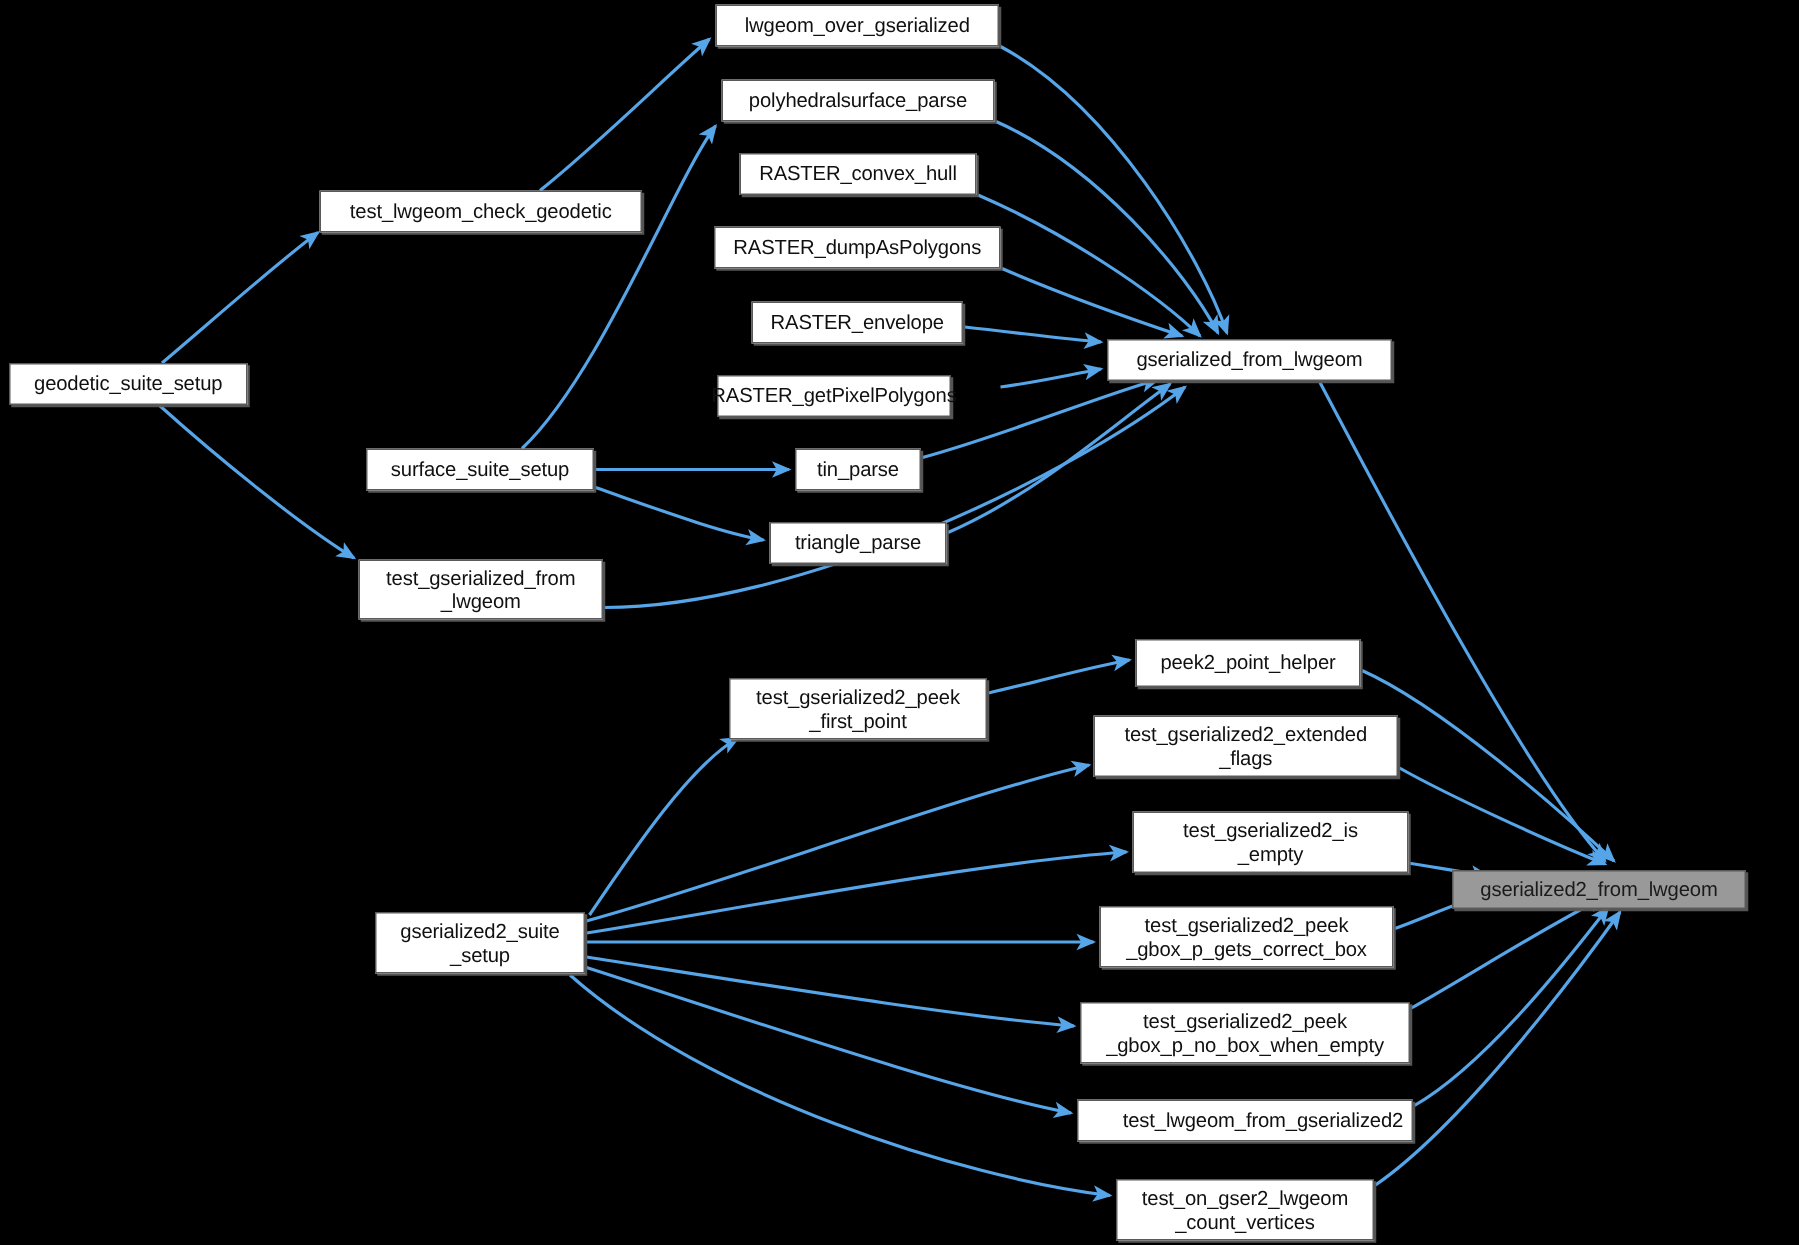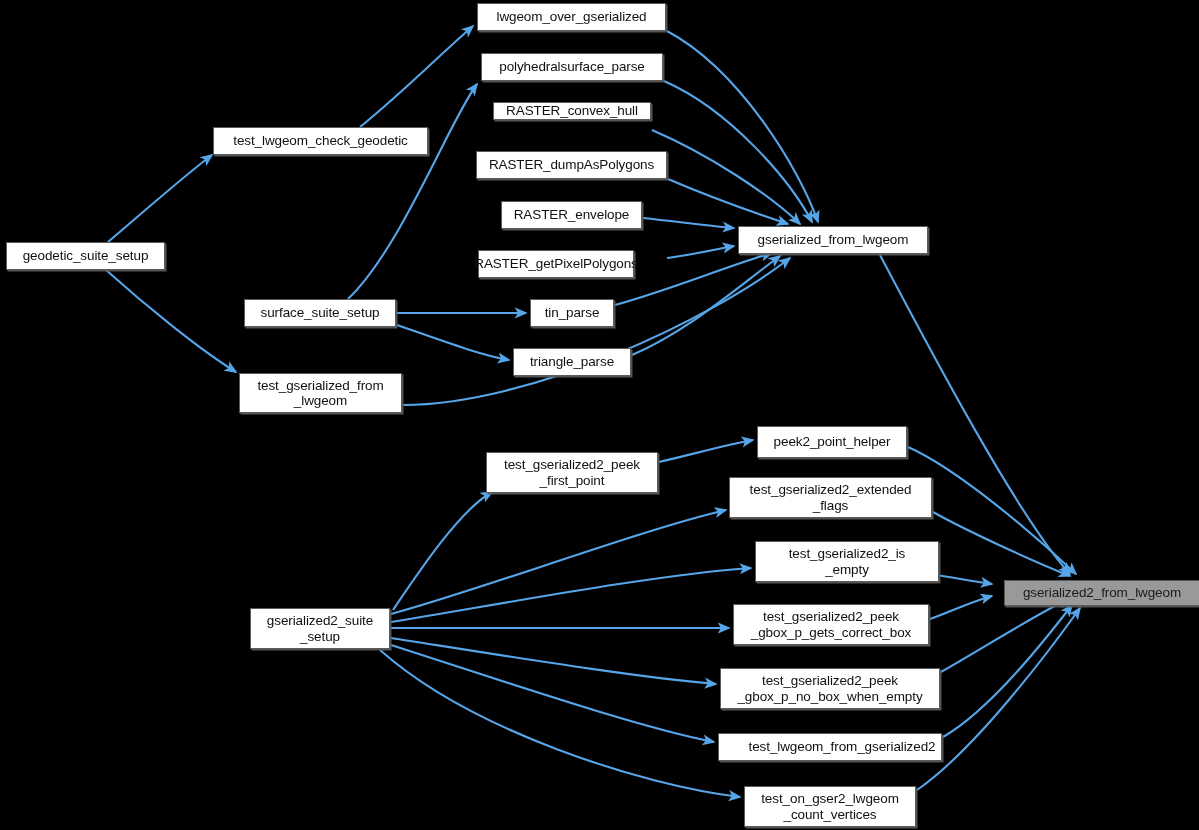--- a/index.html
+++ b/index.html
@@ -83,21 +83,21 @@
         <path d="M 908,571 C 935,574 965,580 992,584" fill="none" stroke="#56a5e8" stroke-width="2.1" marker-end="url(#arrowhead)"></path>
         <path d="M 930,619 C 950,612 970,602 992,596" fill="none" stroke="#56a5e8" stroke-width="2.1" marker-end="url(#arrowhead)"></path>
         <path d="M 941,672 C 980,650 1035,615 1070,598" fill="none" stroke="#56a5e8" stroke-width="2.1" marker-end="url(#arrowhead)"></path>
         <path d="M 943,737 C 990,710 1045,640 1072,605" fill="none" stroke="#56a5e8" stroke-width="2.1" marker-end="url(#arrowhead)"></path>
         <path d="M 917,790 C 975,750 1050,650 1080,608" fill="none" stroke="#56a5e8" stroke-width="2.1" marker-end="url(#arrowhead)"></path>
       </g>
   </svg>
   <div id="node-layer">
       <div class="node" style="left: 477px; top: 3px; width: 189px; height: 28px;"><span>lwgeom_over_gserialized</span></div>
       <div class="node" style="left: 481px; top: 53px; width: 182px; height: 28px;"><span>polyhedralsurface_parse</span></div>
-      <div class="node" style="left: 493px; top: 102px; width: 158px; height: 18px;"><span>RASTER_convex_hull</span></div>
+      <div class="node" style="left: 493px; top: 102px; width: 158px; height: 28px;"><span>RASTER_convex_hull</span></div>
       <div class="node" style="left: 476px; top: 151px; width: 191px; height: 28px;"><span>RASTER_dumpAsPolygons</span></div>
       <div class="node" style="left: 501px; top: 201px; width: 141px; height: 28px;"><span>RASTER_envelope</span></div>
       <div class="node" style="left: 478px; top: 250px; width: 156px; height: 28px;"><span>RASTER_getPixelPolygons</span></div>
       <div class="node" style="left: 530px; top: 299px; width: 84px; height: 28px;"><span>tin_parse</span></div>
       <div class="node" style="left: 513px; top: 348px; width: 118px; height: 28px;"><span>triangle_parse</span></div>
       <div class="node" style="left: 213px; top: 127px; width: 215px; height: 28px;"><span>test_lwgeom_check_geodetic</span></div>
       <div class="node" style="left: 6px; top: 242px; width: 159px; height: 28px;"><span>geodetic_suite_setup</span></div>
       <div class="node" style="left: 244px; top: 299px; width: 152px; height: 28px;"><span>surface_suite_setup</span></div>
       <div class="node" style="left: 239px; top: 373px; width: 163px; height: 40px;"><span>test_gserialized_from
 _lwgeom</span></div>
@@ -111,15 +111,15 @@
 _empty</span></div>
       <div class="node" style="left: 733px; top: 604px; width: 196px; height: 41px;"><span>test_gserialized2_peek
 _gbox_p_gets_correct_box</span></div>
       <div class="node" style="left: 720px; top: 668px; width: 220px; height: 41px;"><span>test_gserialized2_peek
 _gbox_p_no_box_when_empty</span></div>
       <div class="node" style="left: 718px; top: 733px; width: 224px; height: 28px; padding-left: 24px;"><span>test_lwgeom_from_gserialized2</span></div>
       <div class="node" style="left: 744px; top: 786px; width: 172px; height: 41px;"><span>test_on_gser2_lwgeom
 _count_vertices</span></div>
       <div class="node" style="left: 250px; top: 608px; width: 140px; height: 41px;"><span>gserialized2_suite
 _setup</span></div>
-      <div class="node highlight" style="left: 1004px; top: 580px; width: 196px; height: 26px;"><span>gserialized2_from_lwgeom</span></div>
+      <div class="node highlight" style="left: 968px; top: 580px; width: 196px; height: 26px;"><span>gserialized2_from_lwgeom</span></div>
     </div>
 </div>
 
 </body></html>

